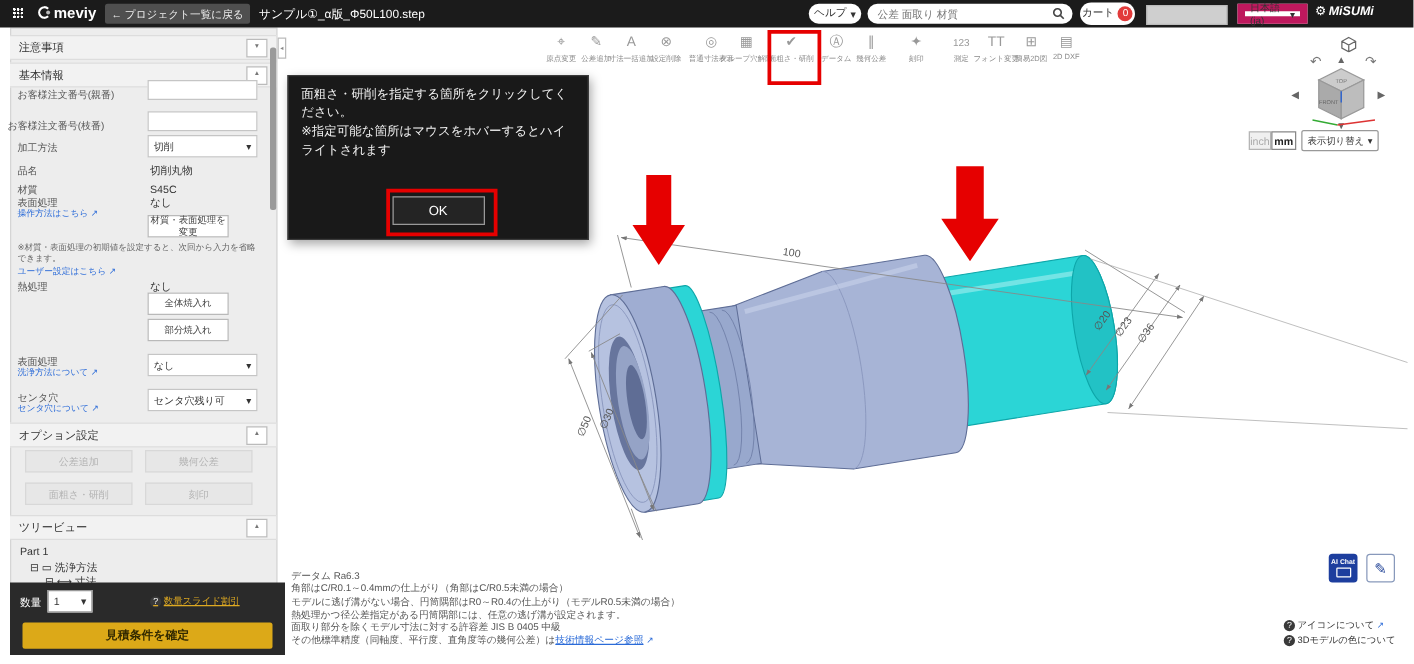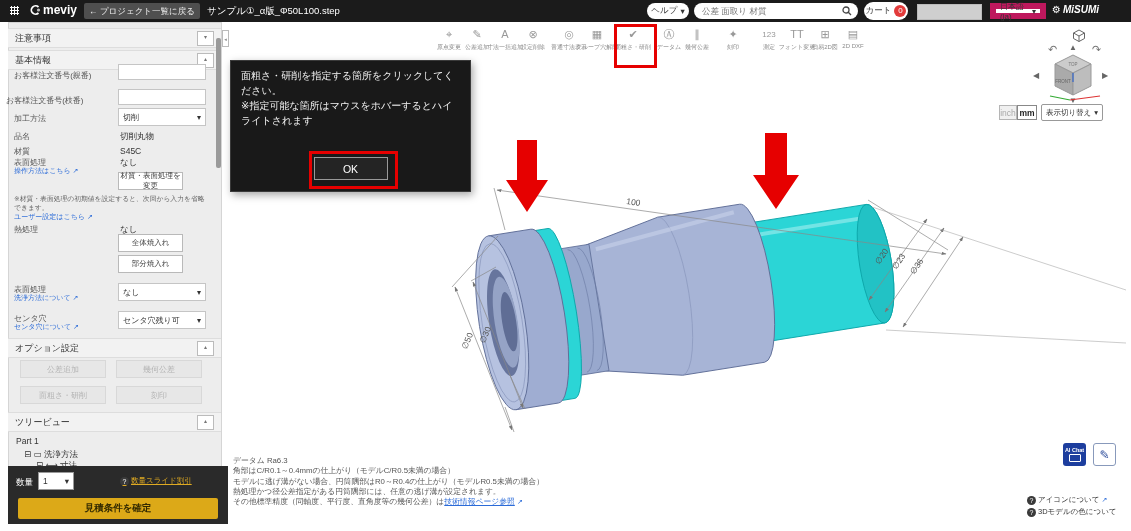--- a/index.html
+++ b/index.html
@@ -361,23 +361,24 @@
   </svg>
   <span class="unit unit-inch">inch</span>
   <span class="unit unit-mm">mm</span>
   <button class="viewtoggle">
     <span>表示切り替え</span>
       <span>▾</span>
   </button>
 
   <div class="notes">
     <div>データム Ra6.3</div>
-    <div>角部はC/R0.1～0.4mmの仕上がり（モデルC/R0.5未満の場合）</div>
+    <div>角部はC/R0.1～0.4mmの仕上がり（角部はC/R0.5未満の場合）</div>
     <div>モデルに逃げ溝がない場合、円筒隅部はR0～R0.4の仕上がり（モデルR0.5未満の場合）</div>
     <div>熱処理かつ径公差指定がある円筒隅部には、任意の逃げ溝が設定されます。</div>
+    <div>面取り部分を除くモデル寸法に対する許容差 JIS B 0405 中級</div>
     <div>
       <span>その他標準精度（同軸度、平行度、直角度等の幾何公差）は</span><a>技術情報ページ参照</a> <span class="extlink">↗</span>
     </div>
   </div>
 
   <button class="aichat">
     <span>AI Chat</span>
     <span class="aibot"></span>
   </button>
   <button class="notebtn"><span>✎</span></button>

